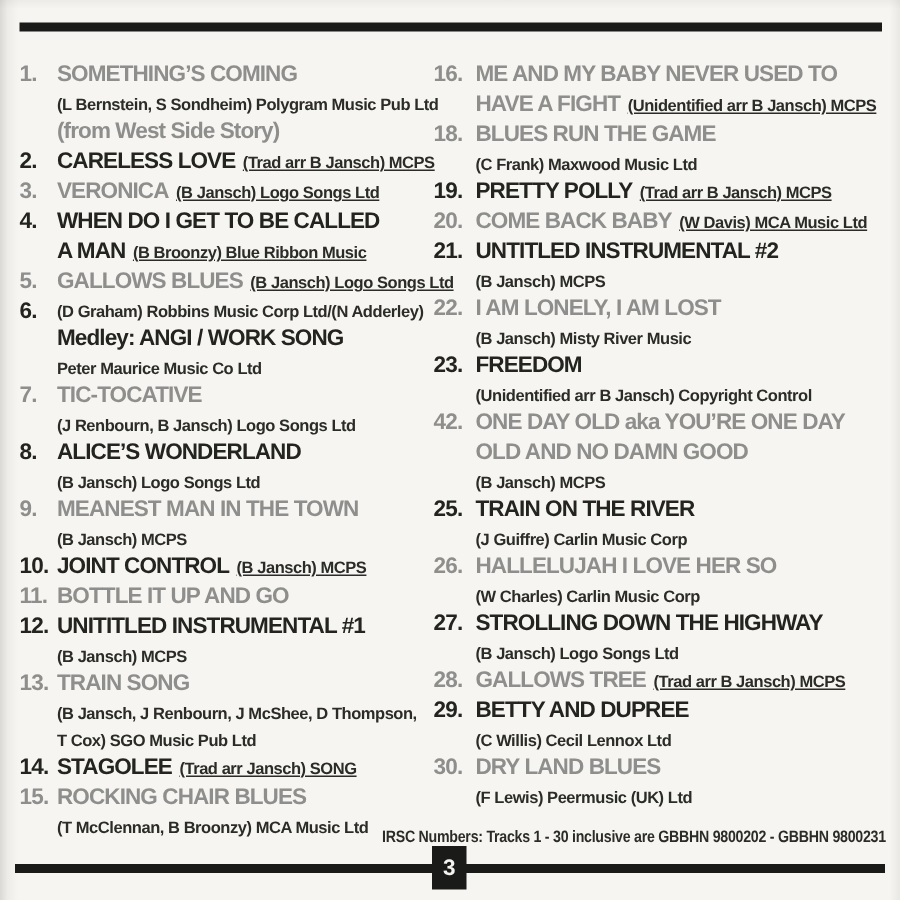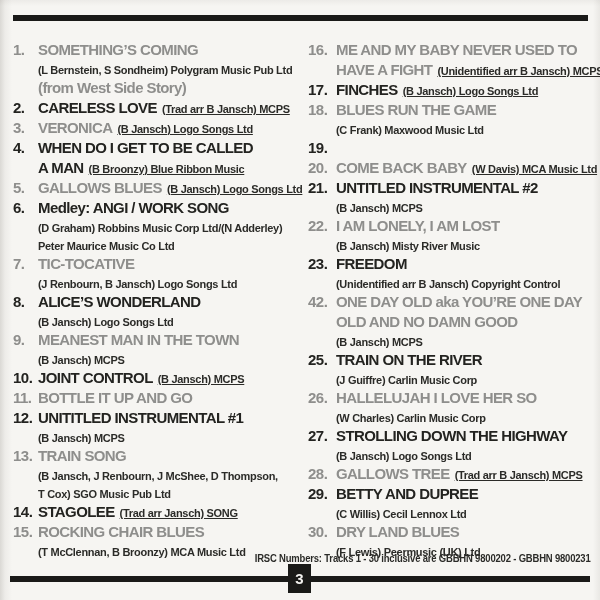--- a/index.html
+++ b/index.html
@@ -27,21 +27,21 @@
   }
   .bar{position:absolute;background:var(--bar);height:6px;}
   .bar.top{left:13px;right:12px;top:15px;}
   .bar.bottom{left:10px;right:10px;top:576px;}
   .columns{
     position:absolute;top:40px;left:13px;right:4px;
     display:flex;
   }
   .col{min-width:0;}
   .col.left{width:276px;flex:none;}
-  .col.right{flex:1;margin-left:19px;}
+  .col.right{flex:1;}
   .track{display:flex;align-items:flex-start;}
   .num{
     flex:none;
     font-weight:700;font-size:15px;line-height:20px;letter-spacing:-0.5px;
   }
   .col.left .num{width:25px;}
   .col.right .num{width:28px;}
   .lines{min-width:0;}
   .line{white-space:nowrap;}
   .title{
@@ -104,22 +104,22 @@
         </div>
         <div class="track">
           <span class="num gray">5.</span>
           <div class="lines">
             <div class="line"><span class="title gray">GALLOWS BLUES</span><span class="credit">(B Jansch) Logo Songs Ltd</span></div>
           </div>
         </div>
         <div class="track">
           <span class="num black">6.</span>
           <div class="lines">
+            <div class="line"><span class="credit">(D Graham) Robbins Music Corp Ltd/(N Adderley)</span></div>
             <div class="line"><span class="title black">Medley: ANGI / WORK SONG</span></div>
-            <div class="line"><span class="credit">(D Graham) Robbins Music Corp Ltd/(N Adderley)</span></div>
             <div class="line"><span class="credit">Peter Maurice Music Co Ltd</span></div>
           </div>
         </div>
         <div class="track">
           <span class="num gray">7.</span>
           <div class="lines">
             <div class="line"><span class="title gray">TIC-TOCATIVE</span></div>
             <div class="line"><span class="credit">(J Renbourn, B Jansch) Logo Songs Ltd</span></div>
           </div>
         </div>
@@ -180,34 +180,31 @@
       </div>
     <div class="col right" id="col-right">
         <div class="track">
           <span class="num gray">16.</span>
           <div class="lines">
             <div class="line"><span class="title gray">ME AND MY BABY NEVER USED TO</span></div>
             <div class="line"><span class="title gray">HAVE A FIGHT</span><span class="credit">(Unidentified arr B Jansch) MCPS</span></div>
           </div>
         </div>
         <div class="track">
-          <span class="num black">17.</span>
-          <div class="lines">
-            <div class="line"><span class="title black">FINCHES</span><span class="credit">(B Jansch) Logo Songs Ltd</span></div>
-          </div>
-        </div>
-        <div class="track">
           <span class="num gray">18.</span>
           <div class="lines">
             <div class="line"><span class="title gray">BLUES RUN THE GAME</span></div>
             <div class="line"><span class="credit">(C Frank) Maxwood Music Ltd</span></div>
           </div>
         </div>
         <div class="track">
           <span class="num black">19.</span>
+          <div class="lines">
+            <div class="line"><span class="title black">PRETTY POLLY</span><span class="credit">(Trad arr B Jansch) MCPS</span></div>
+          </div>
         </div>
         <div class="track">
           <span class="num gray">20.</span>
           <div class="lines">
             <div class="line"><span class="title gray">COME BACK BABY</span><span class="credit">(W Davis) MCA Music Ltd</span></div>
           </div>
         </div>
         <div class="track">
           <span class="num black">21.</span>
           <div class="lines">

